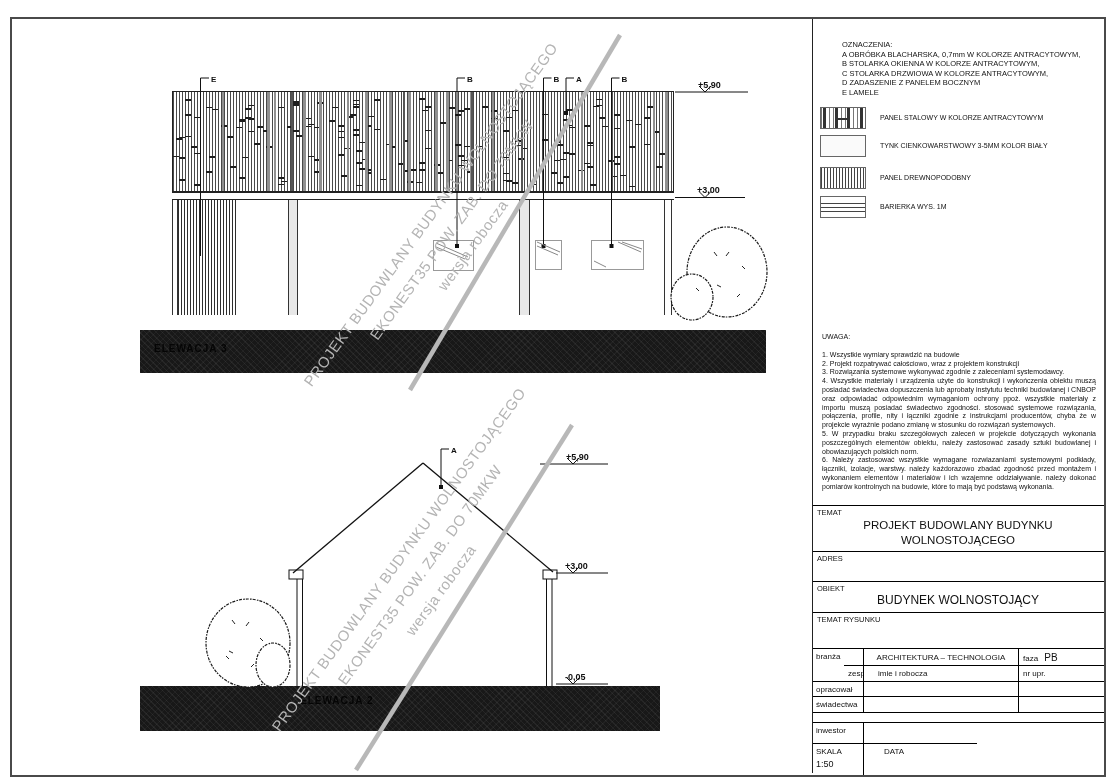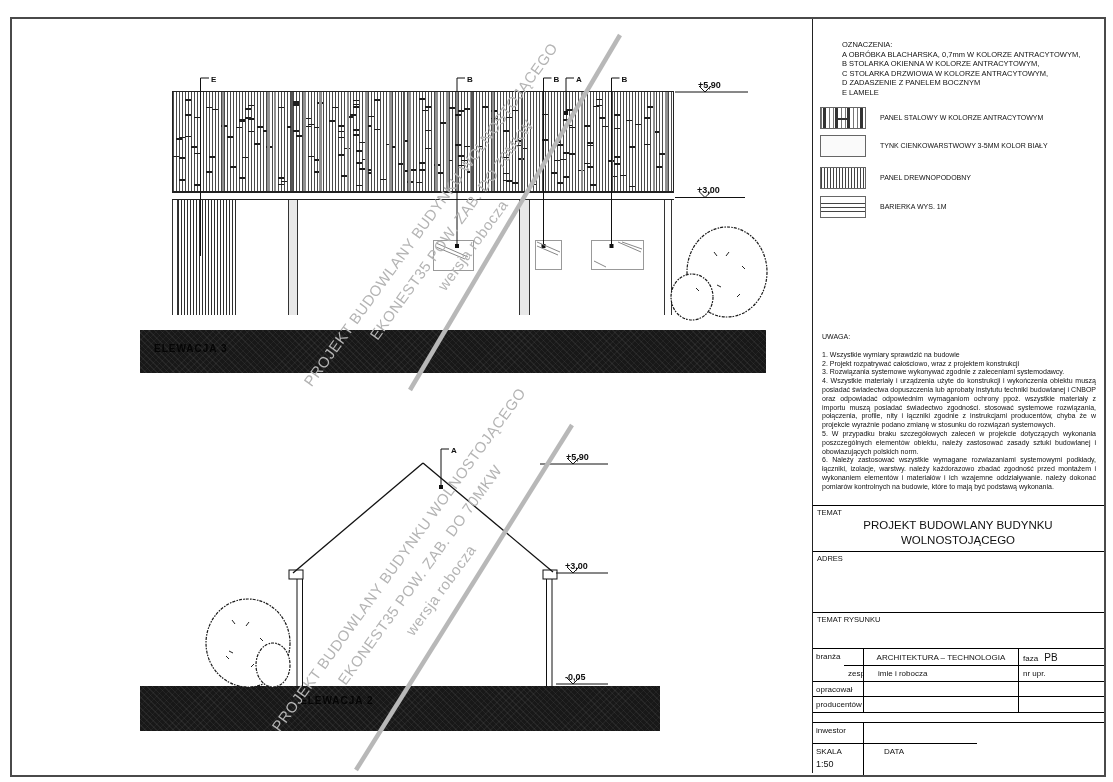--- a/index.html
+++ b/index.html
@@ -441,20 +441,24 @@
   <div class="abs tbbox" style="top:505px;height:46px;">
     <span class="tblabel">TEMAT</span>
     <div class="tbcontent" style="margin-top:12px;font-size:11.5px;line-height:15px;">
       <div>PROJEKT BUDOWLANY BUDYNKU WOLNOSTOJĄCEGO</div>
       <div>POW. ZAB. DO 70MKW</div>
     </div>
   </div>
   <div class="abs tbbox" style="top:551px;height:30px;">
     <span class="tblabel">ADRES</span>
   </div>
+  <div class="abs tbbox" style="top:581px;height:31px;">
+    <span class="tblabel">OBIEKT</span>
+    <div class="tbcontent" style="margin-top:11px;font-size:12px;">BUDYNEK WOLNOSTOJĄCY</div>
+  </div>
   <div class="abs tbbox" style="top:612px;height:36px;">
     <span class="tblabel">TEMAT RYSUNKU</span>
   </div>
 
   <div class="abs cell" style="left:812px;top:648px;width:51px;height:17px;">
       <div class="pad">branża</div>
     </div>
   <div class="abs cell bl" style="left:863px;top:648px;width:155px;height:17px;text-align:center;">
       <div style="padding-top:4px;">ARCHITEKTURA – TECHNOLOGIA</div>
     </div>
@@ -473,21 +477,21 @@
       <div class="pad">nr upr.</div>
     </div>
 
   <div class="abs cell" style="left:812px;top:681px;width:51px;height:15px;">
       <div class="pad">opracował</div>
     </div>
   <div class="abs cell bl" style="left:863px;top:681px;width:155px;height:15px;"></div>
   <div class="abs cell bl" style="left:1018px;top:681px;width:86px;height:15px;"></div>
 
   <div class="abs cell" style="left:812px;top:696px;width:51px;height:16px;">
-      <div class="pad">producentów</div>
+      <div class="pad">świadectwa</div>
     </div>
   <div class="abs cell bl" style="left:863px;top:696px;width:155px;height:16px;"></div>
   <div class="abs cell bl" style="left:1018px;top:696px;width:86px;height:16px;"></div>
 
   <div class="abs cell" style="left:812px;top:712px;width:292px;height:11px;border-bottom:1px solid #000;"></div>
 
   <div class="abs cell" style="left:812px;top:723px;width:51px;height:20px;border-top:none;">
       <div class="pad">inwestor</div>
     </div>
   <div class="abs cell bl" style="left:863px;top:723px;width:241px;height:20px;border-top:none;"></div>

